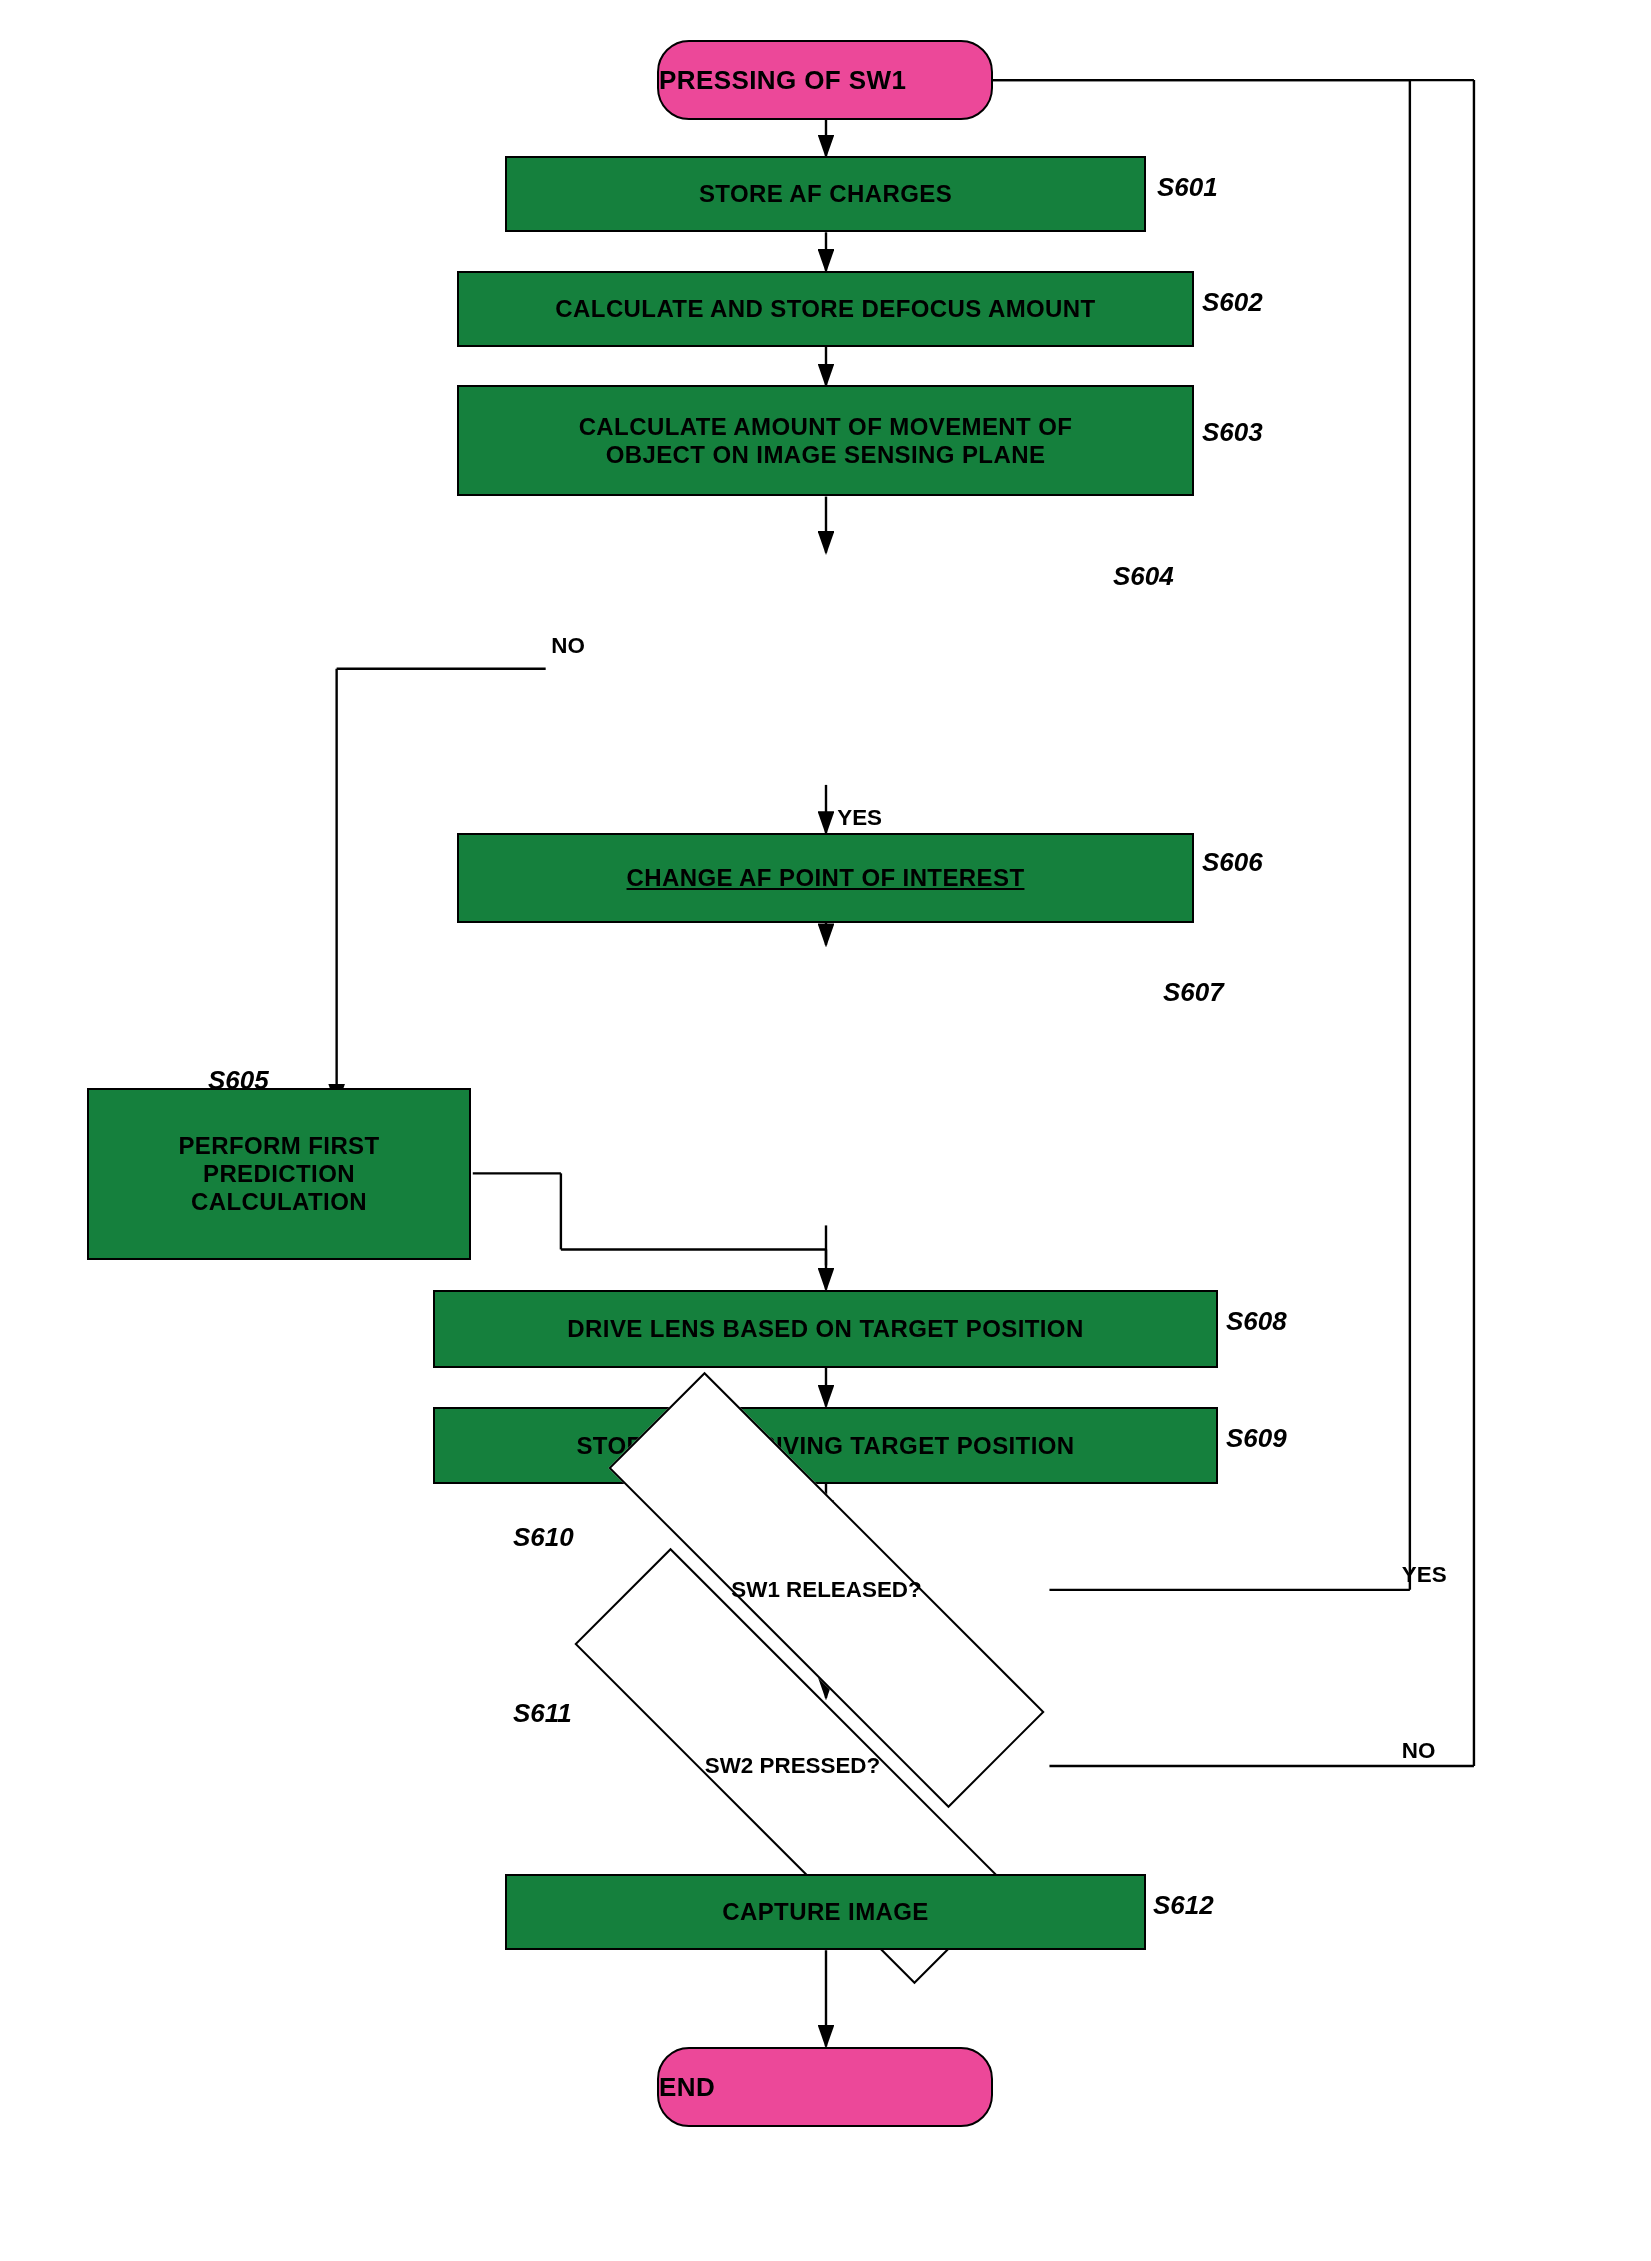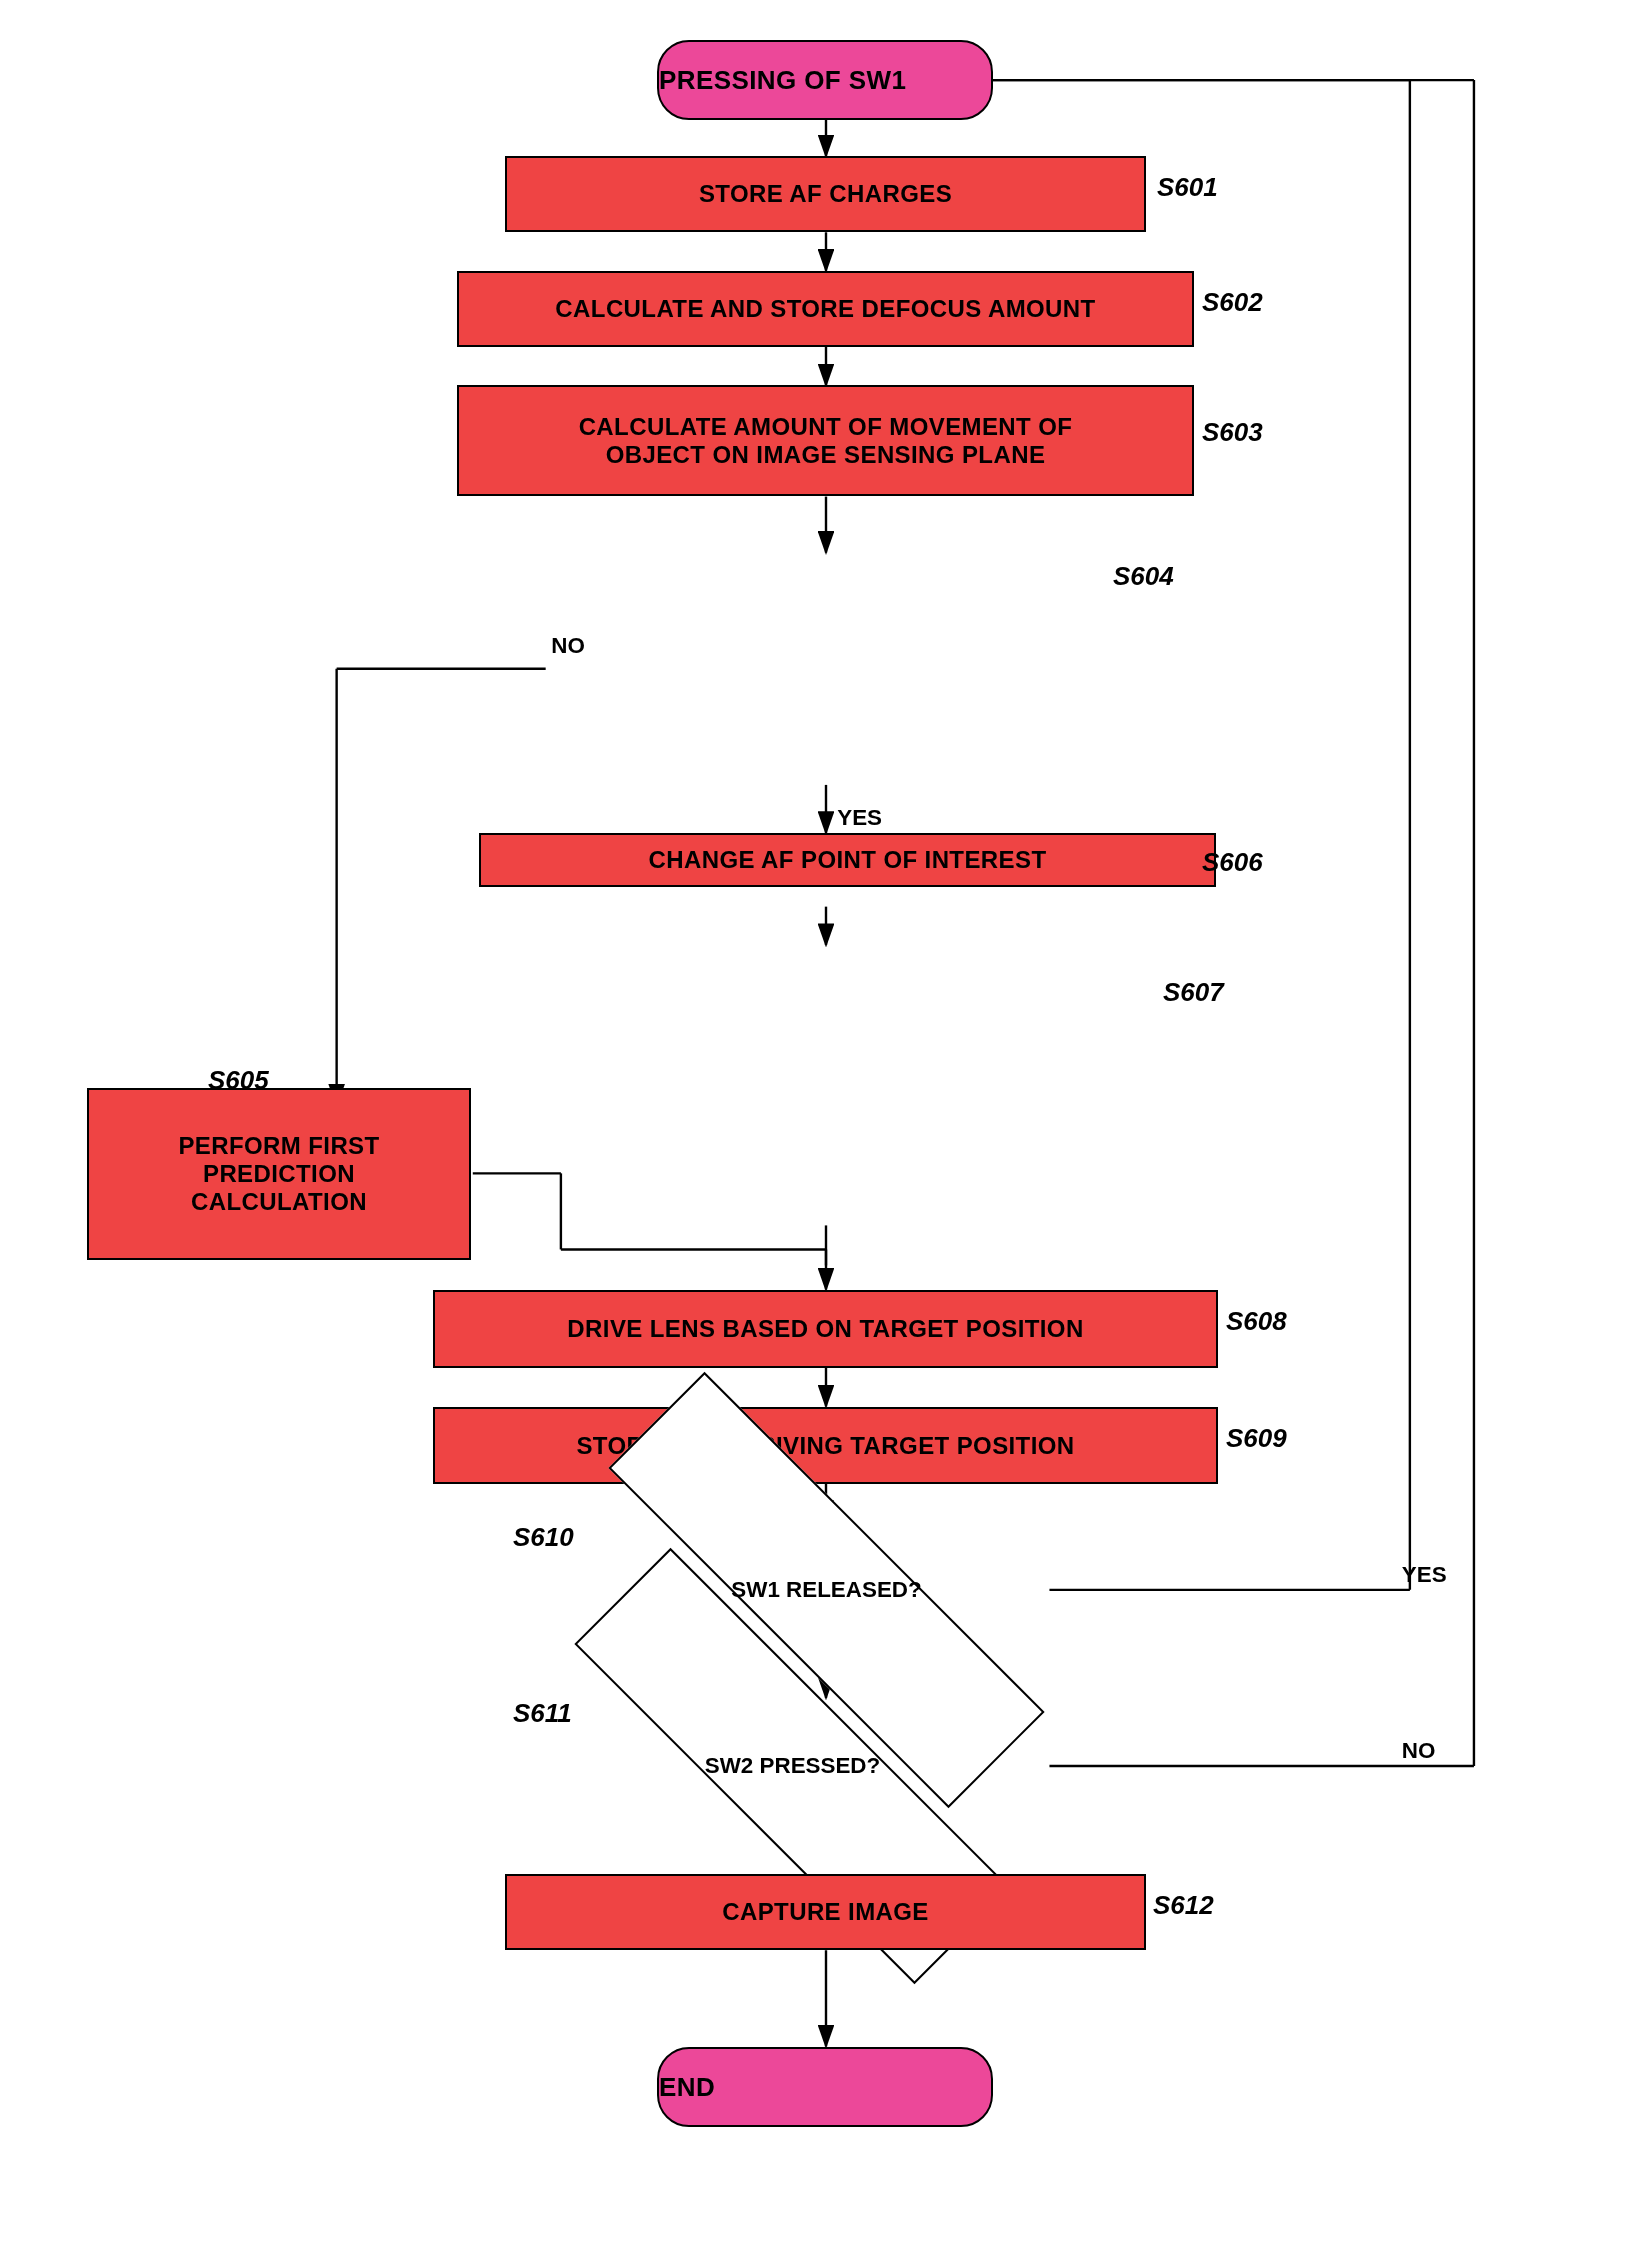--- a/index.html
+++ b/index.html
@@ -27,21 +27,21 @@
       justify-content: flex-start;
       text-align: center;
       font-size: 26px;
       font-weight: bold;
       letter-spacing: 0.4px;
     }
     
     .process {
       position: absolute;
       border: 2.4px solid #000;
-      background: #ef4444;
+      background: #15803d;
       display: flex;
       align-items: center;
       justify-content: center;
       text-align: center;
       font-size: 24px;
       font-weight: bold;
       letter-spacing: 0.4px;
       padding: 8px 16px;
     }
     
@@ -188,21 +188,21 @@
 
   <div class="process" style="left:87px; top:1088px; width:384px; height:172px;">
     <span style="white-space:pre-line; text-align:center; font-size:24px; font-weight:bold;">PERFORM FIRST
 PREDICTION
 CALCULATION</span>
   </div>
   <div class="step-label" style="left:208px; top:1065px;">
     <span>S605</span>
   </div>
 
-  <div class="process" style="left:479px; top:833px; width:737px; height:54px;">
+  <div class="process" style="left:457px; top:833px; width:737px; height:90px;text-decoration:underline;">
     <span>CHANGE AF POINT OF INTEREST</span>
   </div>
   <div class="step-label" style="left:1202px; top:847px;">
     <span>S606</span>
   </div>
 
   <div class="step-label" style="left:1163px; top:977px;">
     <span>S607</span>
   </div>
 

